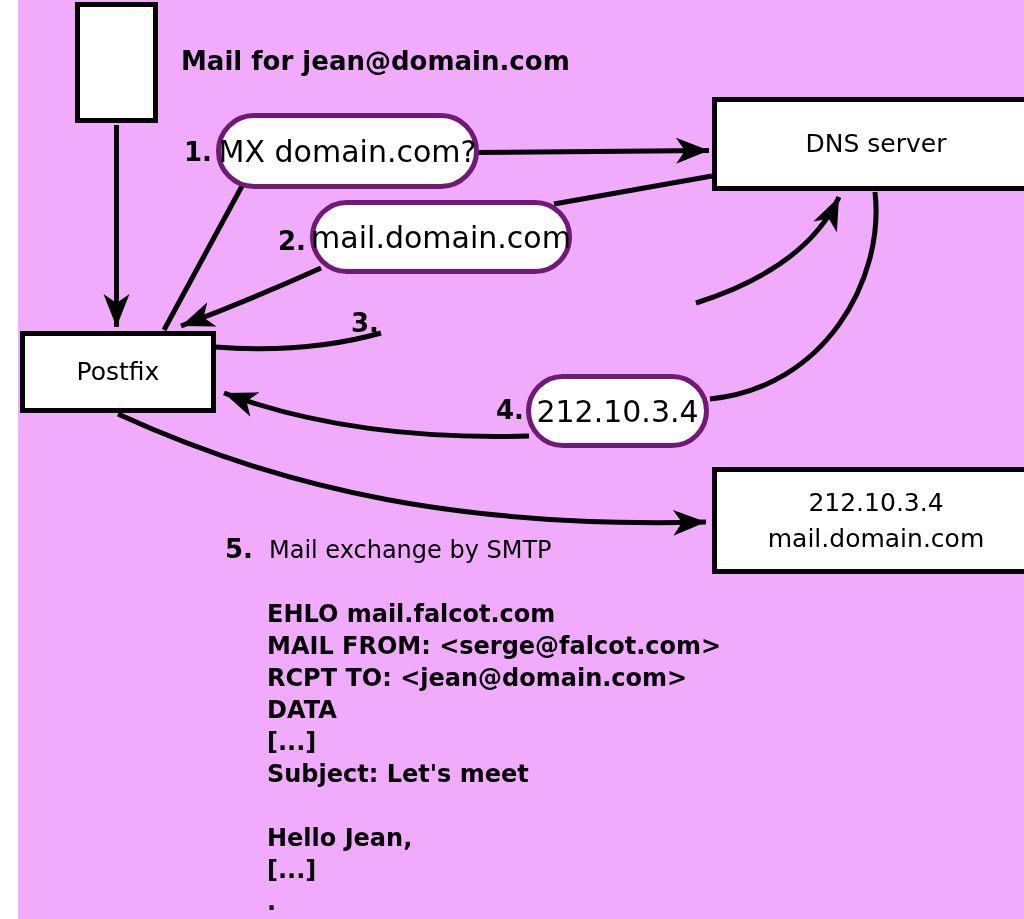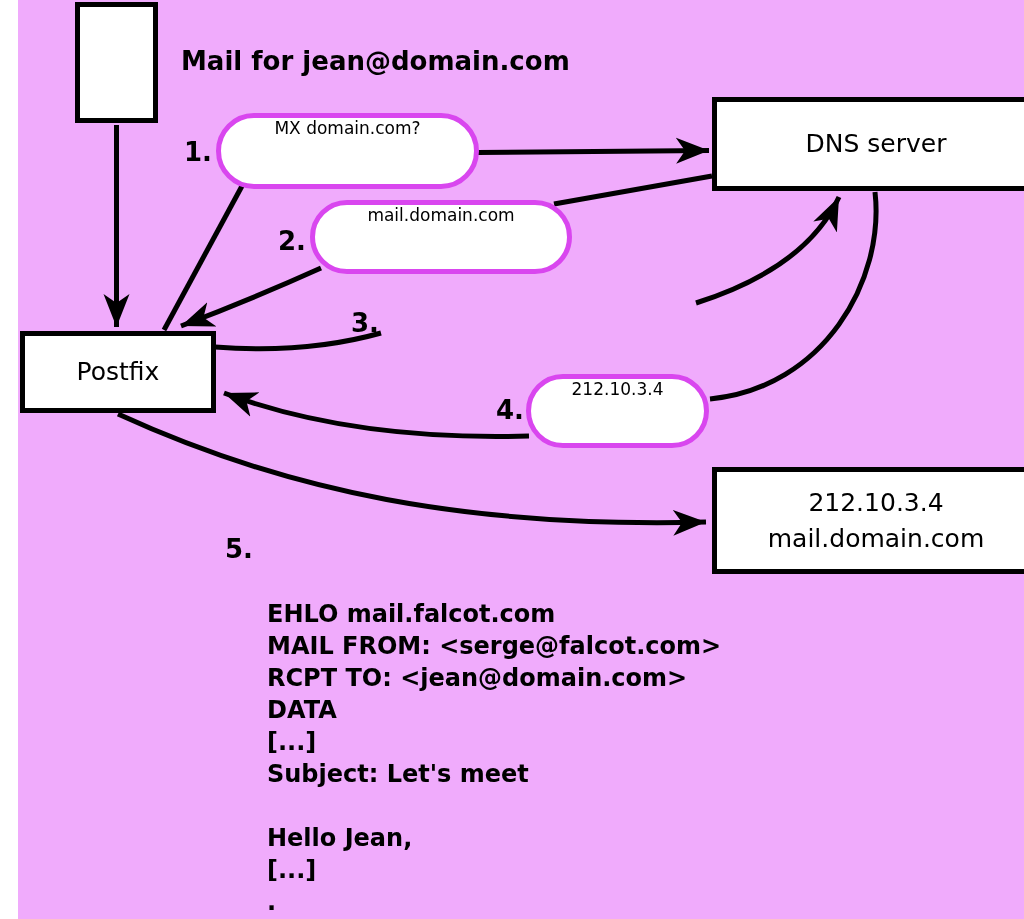--- a/index.html
+++ b/index.html
@@ -24,26 +24,27 @@
     display: flex;
     align-items: center;
     justify-content: center;
     text-align: center;
     font-size: 25px;
     line-height: 36px;
   }
   .pill {
     position: absolute;
     box-sizing: border-box;
-    border: 5px solid #d946ef;
+    border: 5px solid #701a75;
     border-radius: 38px;
     background: #fff;
     display: flex;
+    align-items: center;
     justify-content: center;
-    font-size: 17px;
+    font-size: 30px;
     white-space: nowrap;
   }
   .num {
     position: absolute;
     font-weight: bold;
     font-size: 26px;
     line-height: 30px;
     text-align: right;
     white-space: nowrap;
   }
@@ -125,20 +126,21 @@
     <span>212.10.3.4</span>
   </div>
 
   <div class="num" style="left:138px; top:137px; width:56px;">1.</div>
   <div class="num" style="left:232px; top:226px; width:56px;">2.</div>
   <div class="num" style="left:305px; top:308px; width:56px;">3.</div>
   <div class="num" style="left:450px; top:395px; width:56px;">4.</div>
 
   <div id="step5-line">
     <span class="n">5.</span>
+    <span class="t">Mail exchange by SMTP</span>
   </div>
 
   <div id="smtp-block">EHLO mail.falcot.com
 MAIL FROM: &lt;serge@falcot.com&gt;
 RCPT TO: &lt;jean@domain.com&gt;
 DATA
 [...]
 Subject: Let's meet
 
 Hello Jean,

